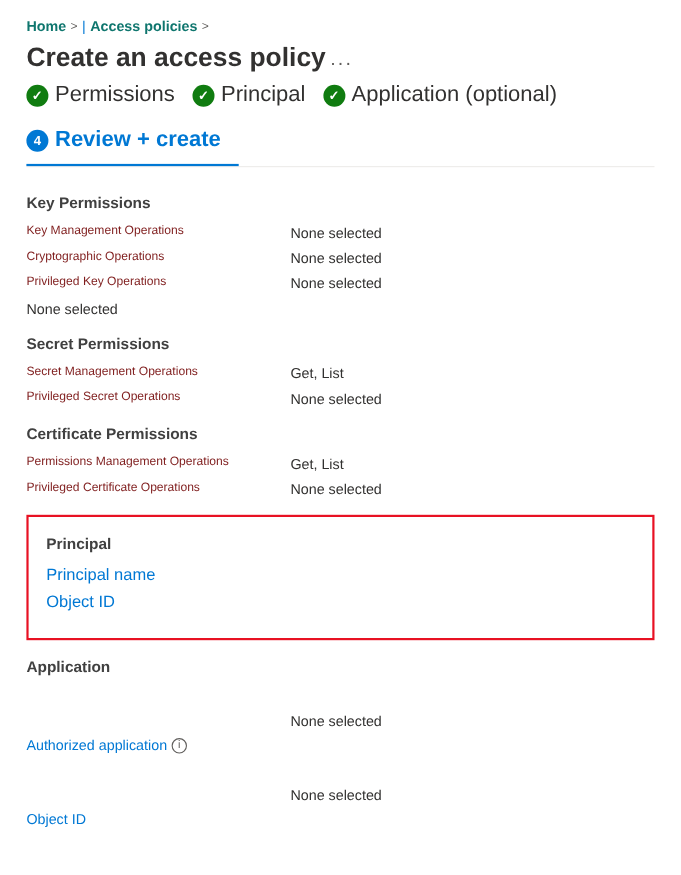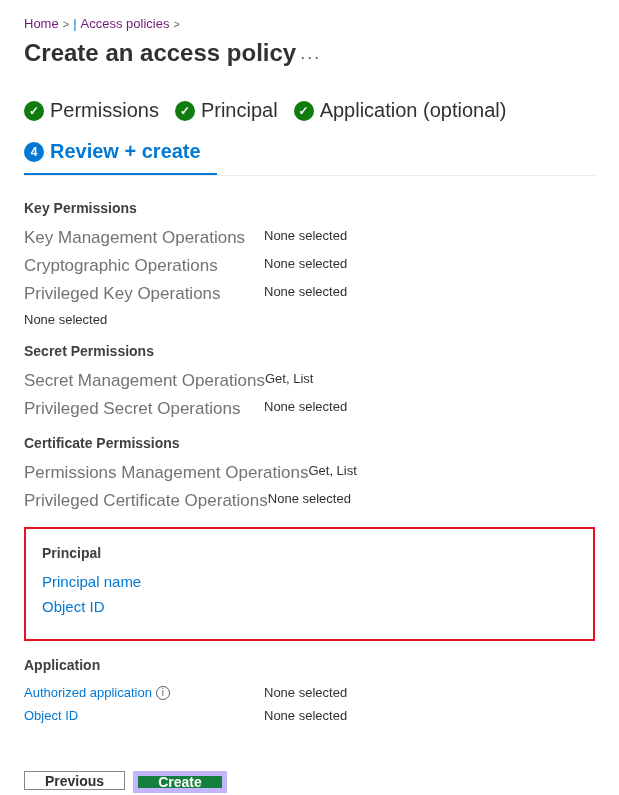--- a/index.html
+++ b/index.html
@@ -16,35 +16,35 @@
     
     .breadcrumb {
       display: flex;
       align-items: center;
       gap: 4px;
       font-size: 13px;
       color: #0078d4;
       margin-bottom: 8px;
     }
     .breadcrumb a {
-      color: #701a75;
+      color: #0f766e;
       text-decoration: none;
       cursor: pointer;
+      font-weight: bold;
     }
     .breadcrumb .separator {
       color: #605e5c;
       font-size: 11px;
     }
 
     
     .page-title {
       display: flex;
       align-items: center;
       gap: 4px;
-      margin-bottom: 24px;
     }
     .page-title h1 {
       font-size: 24px;
       font-weight: 600;
       color: #323130;
     }
     .page-title .more-icon {
       color: #605e5c;
       font-size: 18px;
       cursor: pointer;
@@ -106,23 +106,23 @@
       margin-bottom: 12px;
       margin-top: 16px;
     }
 
     .permission-row {
       display: flex;
       align-items: flex-start;
       margin-bottom: 8px;
     }
     .permission-label {
-      color: #737373;
+      color: #7f1d1d;
       min-width: 240px;
-      font-size: 17px;
+      font-size: 11px;
       cursor: pointer;
     }
     .permission-value {
       color: #323130;
       font-size: 13px;
     }
 
     
     .principal-box {
       border: 2px solid #e81123;
@@ -147,20 +147,21 @@
       margin-bottom: 8px;
     }
     .app-label {
       color: #0078d4;
       min-width: 240px;
       font-size: 13px;
       cursor: pointer;
       display: flex;
       align-items: center;
       gap: 4px;
+      margin-top: 44px;
     }
     .info-icon {
       width: 14px;
       height: 14px;
       border: 1px solid #605e5c;
       border-radius: 50%;
       display: inline-flex;
       align-items: center;
       justify-content: center;
       font-size: 10px;

